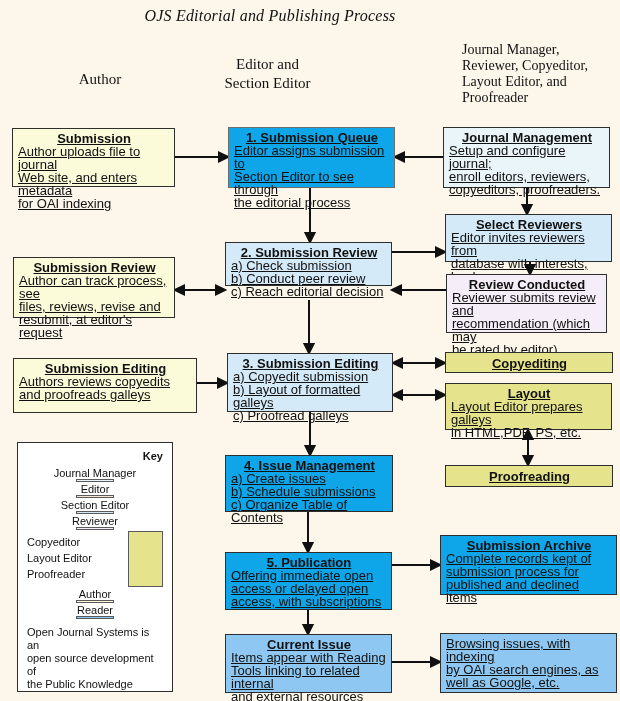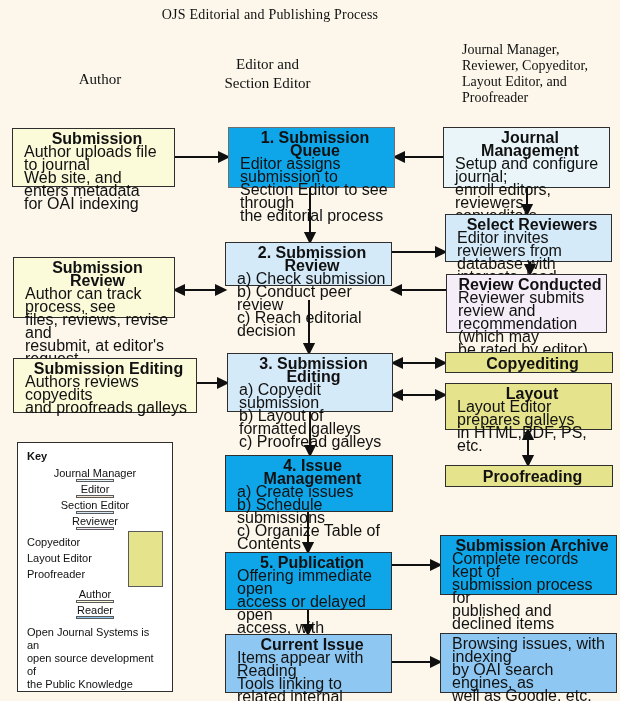--- a/index.html
+++ b/index.html
@@ -3,48 +3,48 @@
 <meta charset="utf-8">
 <style>
   html,body{margin:0;padding:0;}
   .canvas{
     position:relative; width:620px; height:701px;
     background:#FCF7EA; overflow:hidden;
     font-family:"Liberation Sans", sans-serif;
   }
   .serif{font-family:"Liberation Serif", serif; color:#111;}
   .page-title{position:absolute; left:0; top:7px; width:540px; text-align:center;
-    font-size:14px; letter-spacing:.2px;}
+    font-size:16px; letter-spacing:.2px;font-style:italic;}
   .hdr{position:absolute; white-space:pre-line; font-size:15px; line-height:19px; color:#111;}
   .hdr-author{left:40px; top:70px; width:120px; text-align:center;}
   .hdr-editor{left:195px; top:55px; width:145px; text-align:center;}
   .hdr-staff{left:462px; top:42px; width:155px; text-align:left; font-size:14px; line-height:16px;}
 
   .box{position:absolute; box-sizing:border-box; border:1.5px solid #2E2E2E;
-       font-size:16px; line-height:13px; color:#111; padding:3px 4px 2px 11px;}
+       font-size:13px; line-height:13px; color:#111; padding:3px 4px 2px 5px;text-decoration:underline;}
   .box.graybrd{border-color:#6E6E6E;}
   .bt{font-weight:bold; text-align:center;}
   .bb{text-align:left; white-space:pre-line;}
   .box.center-only{display:flex; align-items:center; justify-content:center;}
   .box.center-only .bt{width:100%;}
 
   .c-author{background:#FBFAD9}
   .c-editor{background:#0ea5e9}
   .c-sectioneditor{background:#D5EAF8}
   .c-jm{background:#E9F5F9}
   .c-reviewer{background:#F5EDF8}
   .c-olive{background:#E5E38B}
   .c-reader{background:#8EC8F2}
 
   .arrows{position:absolute; left:0; top:0; pointer-events:none;}
 
   .keybox{position:absolute; left:17px; top:442px; width:156px; height:250px;
     background:#FFFFFF; border:1.5px solid #2E2E2E; box-sizing:border-box;
     padding:5px 9px; overflow:hidden; font-size:11px; color:#111;}
-  .key-title{font-weight:bold; text-align:left; margin:2px 0 5px 0;}
+  .key-title{font-weight:bold; text-align:right; margin:2px 0 5px 0;}
   .krow{display:flex; justify-content:space-between; align-items:center; height:15px; margin-bottom:1px;flex-direction:column;}
   .swatch{width:36px; height:10px; border:1.5px solid #5A5A5A; box-sizing:content-box;}
   .kgroup{display:flex; justify-content:space-between; align-items:center; margin:1px 0;}
   .kgroup .labels div{height:15px; line-height:15px; margin-bottom:1px;}
   .swatch-tall{width:33px; height:54px; border:1.5px solid #5A5A5A;}
   .key-note{margin-top:7px; line-height:13px; white-space:pre-line;}
 </style>
 </head>
 <body>
 

